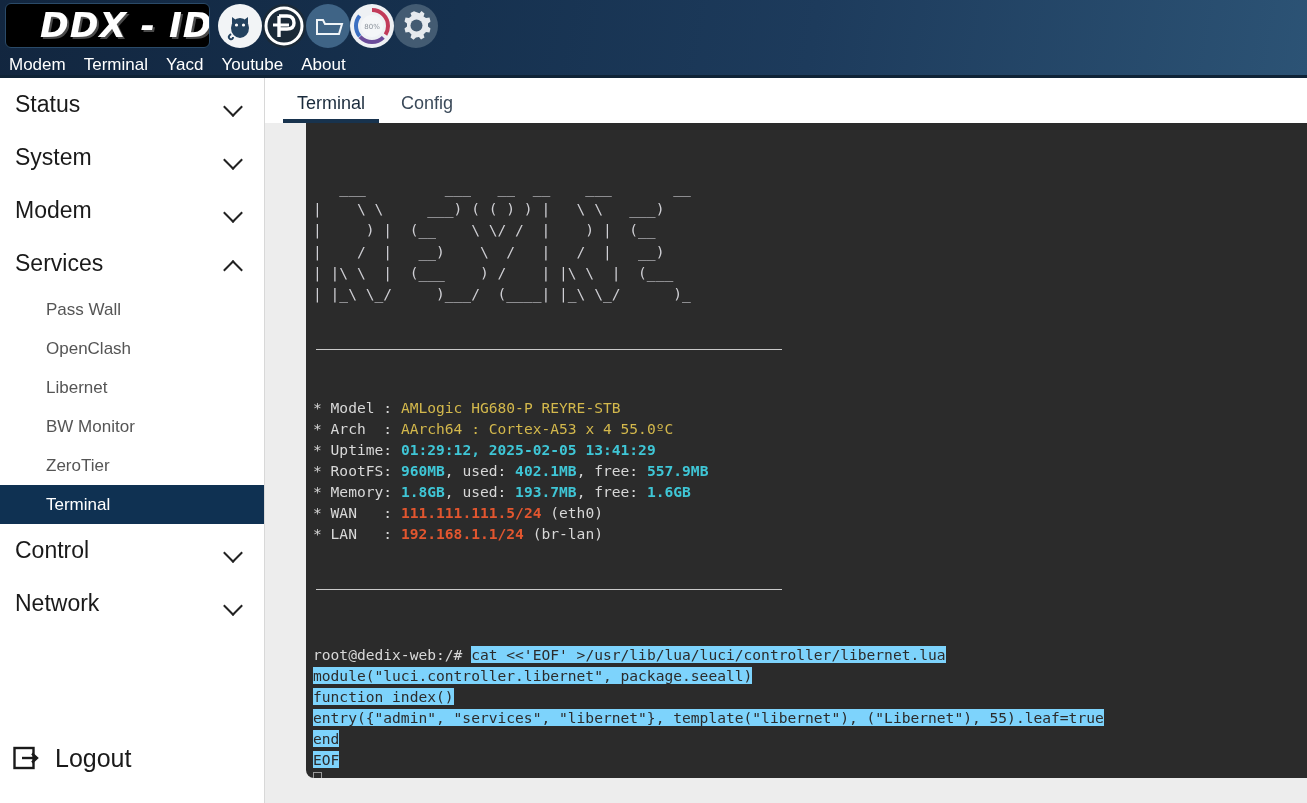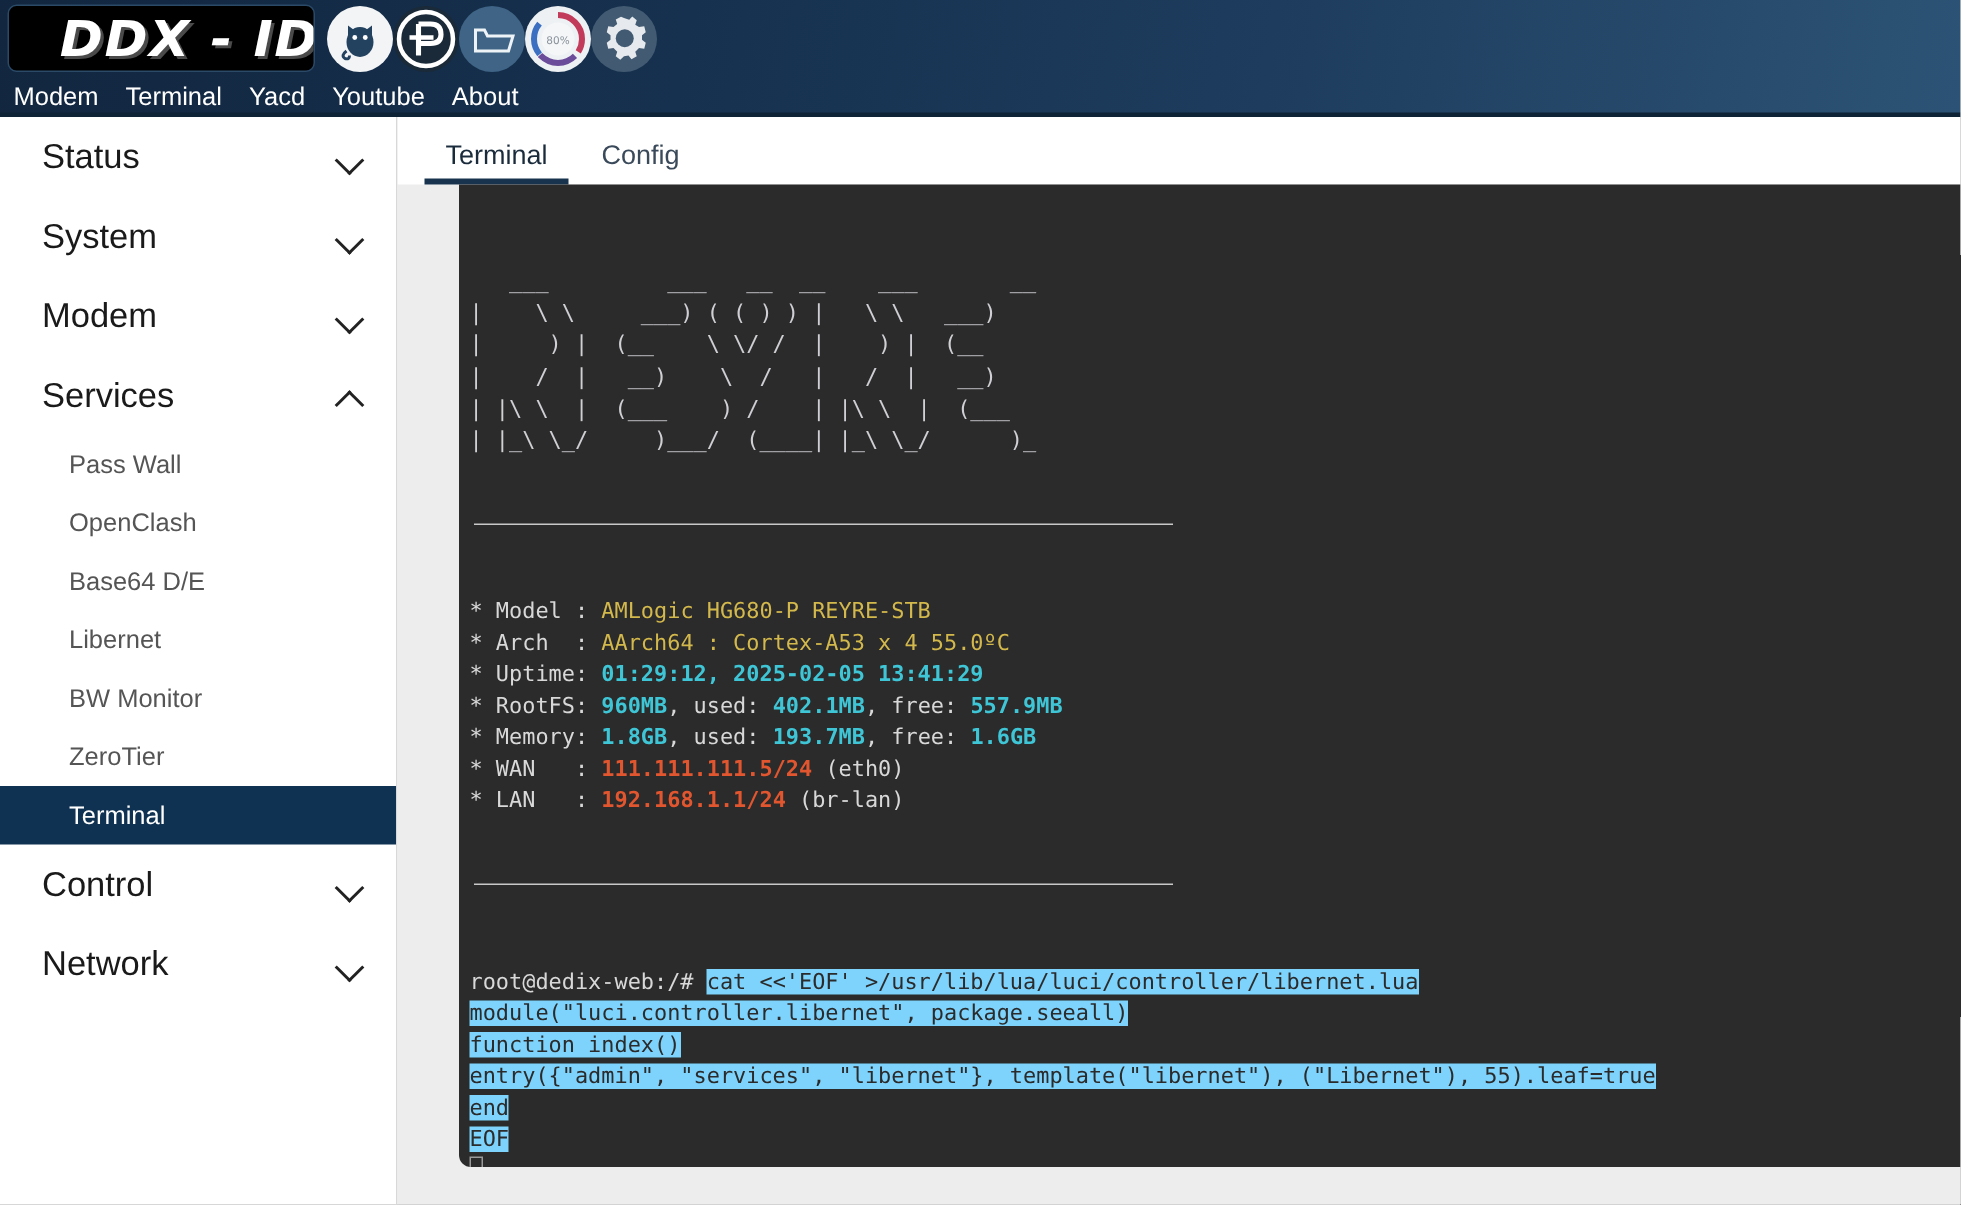--- a/index.html
+++ b/index.html
@@ -67,21 +67,21 @@
   .sidebar {
     position: absolute; top: 78px; left: 0;
     width: 265px; height: 725px;
     background: #ffffff;
     border-right: 1px solid #d8d8d8;
     overflow: hidden;
   }
   .side-group {
     height: 53px;
     display: flex; align-items: center; justify-content: space-between;
-    padding: 0 20px 0 28px;
+    padding: 0 20px 0 15px;
     cursor: pointer;
     text-align: right;
   }
   .side-group .lbl { font-size: 23px; color: #1a1a1a; }
   .chev { width: 20px; height: 20px; position: relative; flex: 0 0 auto; }
   .chev::before {
     content: ""; position: absolute; left: 2px; top: 5px;
     width: 12px; height: 12px;
     border-right: 2px solid #222; border-bottom: 2px solid #222;
     transform: rotate(45deg);
@@ -261,23 +261,20 @@
       <span class="chev up"></span>
     </div>
 
     <div class="side-sub">
       <span>Pass Wall</span>
     </div>
     <div class="side-sub">
       <span>OpenClash</span>
     </div>
     <div class="side-sub">
-      <span>Base64 D/E</span>
-    </div>
-    <div class="side-sub">
       <span>Libernet</span>
     </div>
     <div class="side-sub">
       <span>BW Monitor</span>
     </div>
     <div class="side-sub">
       <span>ZeroTier</span>
     </div>
     <div class="side-sub active">
       <span>Terminal</span>
@@ -286,20 +283,30 @@
     <div class="side-group">
       <span class="lbl">Control</span>
       <span class="chev"></span>
     </div>
 
     <div class="side-group">
       <span class="lbl">Network</span>
       <span class="chev"></span>
     </div>
 
+    <div class="logout-row">
+      <span class="logout-icon">
+        <svg width="26" height="24" viewBox="0 0 26 24">
+          <rect x="1.5" y="2" width="19" height="20" fill="none" stroke="#1a1a1a" stroke-width="2.4"></rect>
+          <path d="M9 12 L24 12" stroke="#1a1a1a" stroke-width="2.4" fill="none"></path>
+          <path d="M19 7.5 L24 12 L19 16.5" stroke="#1a1a1a" stroke-width="2.4" fill="none"></path>
+        </svg>
+      </span>
+      <span class="logout-label">Logout</span>
+    </div>
   </div>
 
   <div class="content">
 
     <div class="tabbar">
       <div class="tab active">
         <span>Terminal</span>
       </div>
       <div class="tab">
         <span>Config</span>

